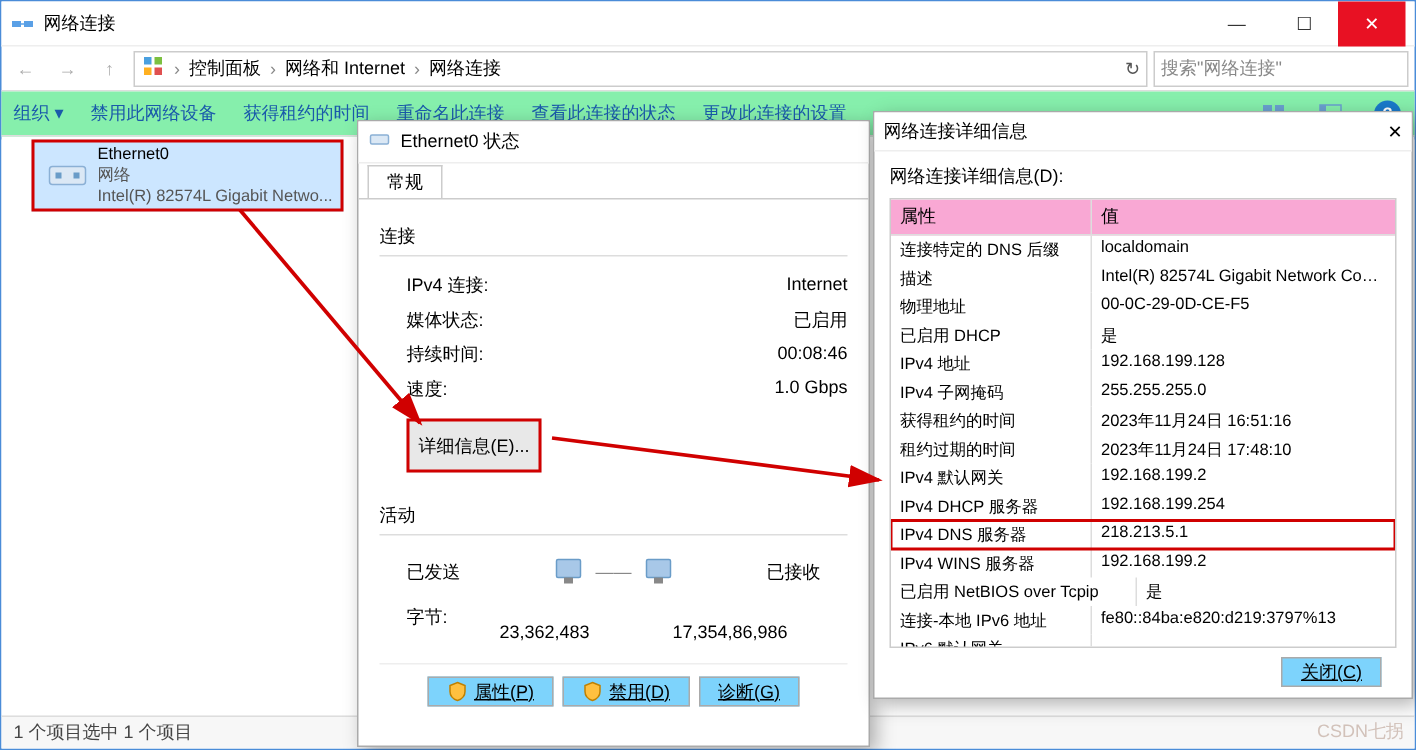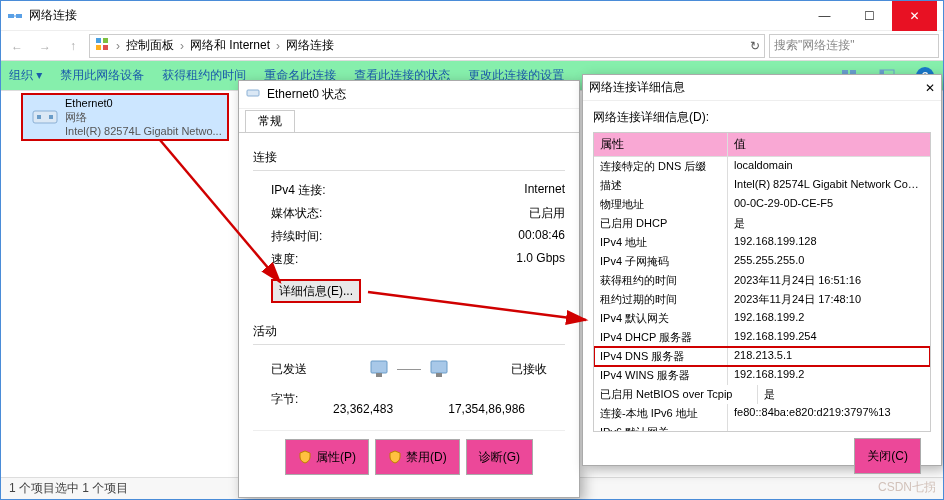--- a/index.html
+++ b/index.html
@@ -39,25 +39,25 @@
 .status-dialog { position: absolute; top: 80px; left: 238px; width: 342px; height: 418px; background: #fff; border: 1px solid #aaa; box-shadow: 4px 4px 12px rgba(0,0,0,0.3); }
 .status-dialog .dlg-title { height: 28px; display: flex; align-items: center; padding: 0 6px; background: #fff; border-bottom: 1px solid #eee; }
 .status-dialog .tabstrip { height: 24px; display: flex; align-items: flex-end; padding-left: 6px; border-bottom: 1px solid #ccc; }
 .status-dialog .tab { height: 22px; padding: 2px 12px; border: 1px solid #ccc; border-bottom: none; background: #fff; font-size: 12px; }
 .status-dialog .body { padding: 10px 14px 6px; }
 .status-dialog .group-label { font-size: 12px; margin: 6px 0 4px; }
 .status-dialog .hr { height: 1px; background: #ddd; margin: 2px 0 8px; }
 .status-dialog .row { display: flex; justify-content: space-between; font-size: 12px; padding: 3px 0; }
 .status-dialog .row .k { color: #000; padding-left: 18px; }
 .status-dialog .row .v { color: #000; }
-.details-btn { margin: 8px 0 6px 18px; height: 24px; width: 90px; border: 2px solid #d00000; background: #e8e8e8; font-size: 12px; display: inline-flex; align-items: center; justify-content: center; }
+.details-btn { margin: 8px 0 6px 18px; height: 36px; width: 90px; border: 2px solid #d00000; background: #e8e8e8; font-size: 12px; display: inline-flex; align-items: center; justify-content: center; }
 .activity-row { display: flex; align-items: center; justify-content: space-between; padding: 6px 18px; font-size: 12px; }
 .activity-icons { display: flex; align-items: center; justify-content: center; gap: 6px; }
 .btn-row { display: flex; gap: 6px; justify-content: center; padding: 8px 0 4px; border-top: 1px solid #eee; margin-top: 8px; }
-.dlg-btn { height: 36px; padding: 0 12px; border: 1px solid #aaa; background: #ec4899; font-size: 12px; display: inline-flex; align-items: center; gap: 4px; }
+.dlg-btn { height: 20px; padding: 0 12px; border: 1px solid #aaa; background: #7dd3fc; font-size: 12px; display: inline-flex; align-items: center; gap: 4px; text-decoration: underline; }
 
 
 .details-dialog { position: absolute; top: 74px; left: 582px; width: 360px; height: 392px; background: #fff; border: 1px solid #aaa; box-shadow: 4px 4px 12px rgba(0,0,0,0.3); }
 .details-dialog .dlg-title { height: 26px; display: flex; align-items: center; justify-content: space-between; padding: 0 6px; background: #fff; border-bottom: 1px solid #eee; }
 .details-dialog .body { padding: 8px 10px; }
 .details-dialog .lbl { font-size: 12px; margin-bottom: 6px; }
 .details-dialog .table { border: 1px solid #ccc; height: 300px; overflow: hidden; }
 .details-dialog .thead { display: flex; background: #f9a8d4; border-bottom: 1px solid #ddd; font-size: 12px; }
 .details-dialog .thead div { padding: 3px 6px; }
 .details-dialog .col-k { width: 134px; border-right: 1px solid #ddd; }

